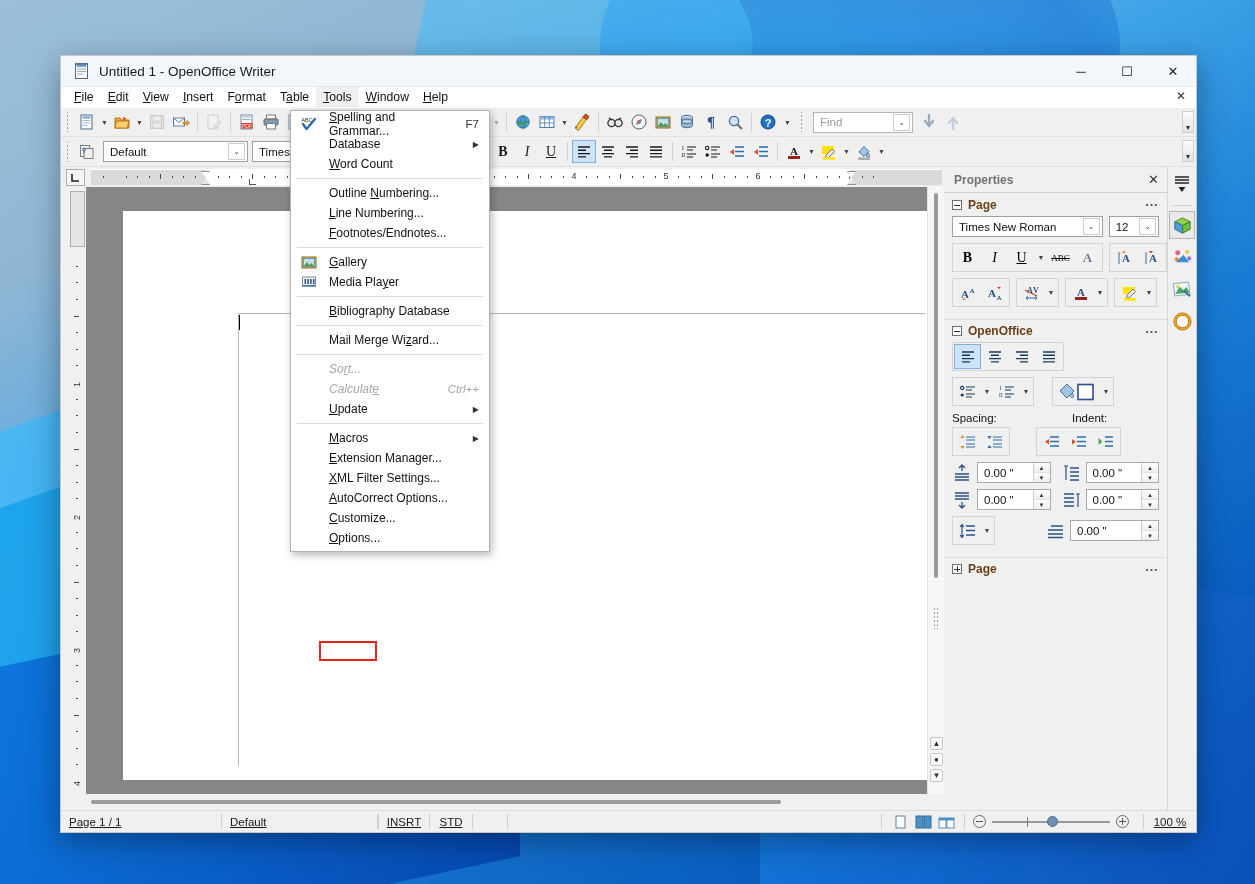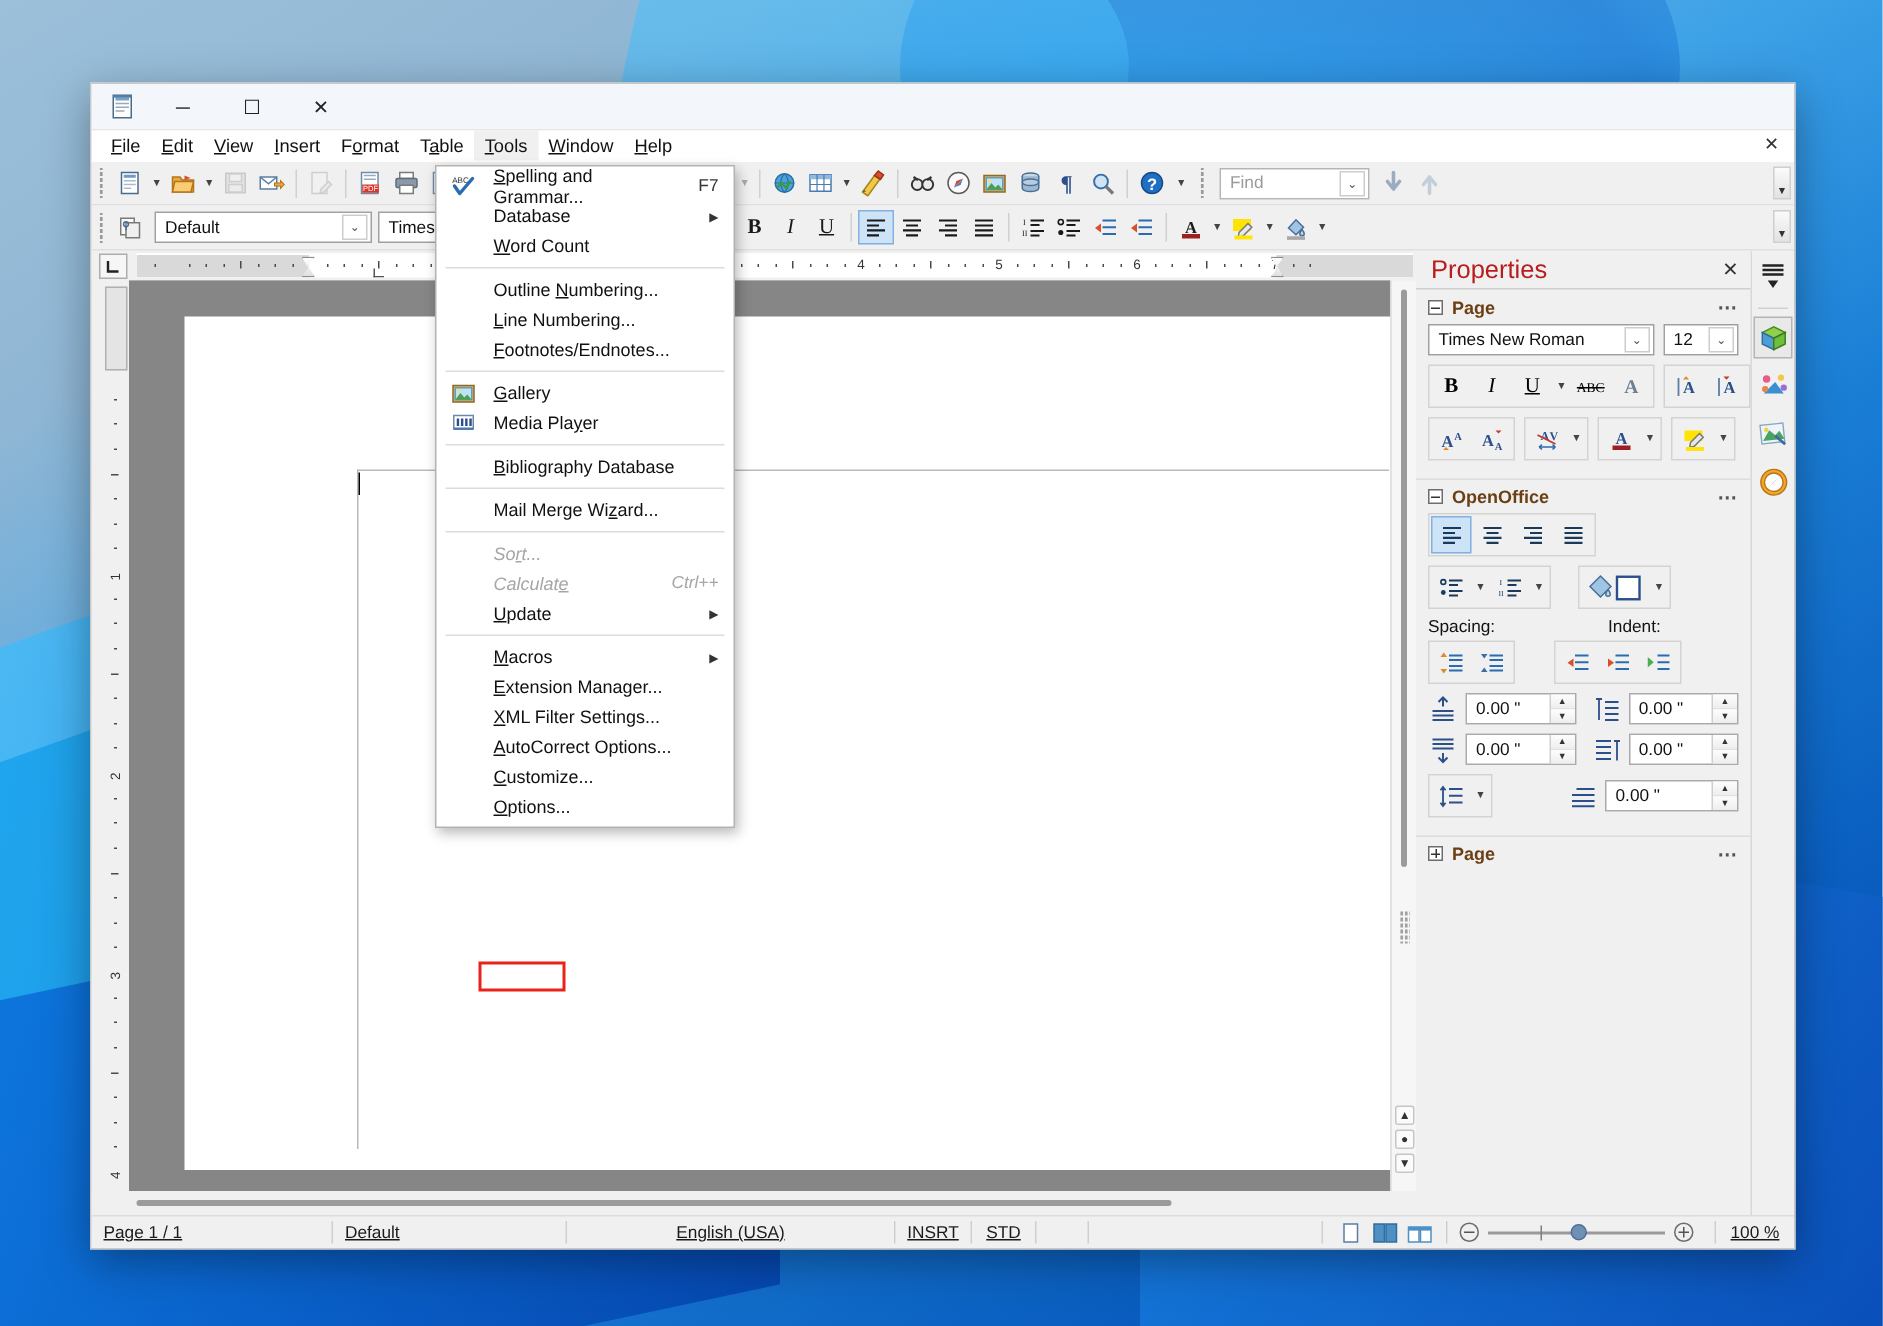--- a/index.html
+++ b/index.html
@@ -218,21 +218,21 @@
   #hscroll { flex:1; height:10px; margin:0 6px 0 30px; position:relative; }
   #hthumb { position:absolute; left:0; top:3px; width:690px; height:4px; background:#9b9b9b; border-radius:2px; }
 
   
   #sidebar { width:252px; flex:0 0 252px; background:#f0f0f0; display:flex; }
   #sb-panel { flex:1; display:flex; flex-direction:column; min-width:0; border-right:1px solid #d8d8d8; }
   #sb-header {
     height:26px; flex:0 0 26px; display:flex; align-items:center;
     padding:0 8px 0 10px; border-bottom:1px solid #cfcfcf; background:#f0f0f0;
   }
-  #sb-title { flex:1; font-size:17px; font-weight:normal; color:#b91c1c; }
+  #sb-title { flex:1; font-size:12px; font-weight:bold; color:#737373; }
   .deck-x { font-size:13px; color:#333; }
   .sb-section-head {
     height:23px; display:flex; align-items:center; padding:0 8px 0 8px;
     font-size:12px; font-weight:bold; color:#6b3f16;
   }
   .expander {
     width:10px; height:10px; border:1px solid #6d6d6d; background:#fff;
     margin-right:6px; position:relative; flex:0 0 10px;
   }
   .expander::before {
@@ -349,20 +349,21 @@
     <span class="title-icon">
       <svg viewBox="0 0 18 18" width="18" height="18">
         <rect x="2.5" y="1.5" width="12" height="15" fill="#fdfdfd" stroke="#4a6b8a"></rect>
         <rect x="4" y="3" width="9" height="2" fill="#7aa3c8"></rect>
         <rect x="4" y="6.5" width="9" height="1" fill="#9ab"></rect>
         <rect x="4" y="9" width="9" height="1" fill="#9ab"></rect>
         <rect x="4" y="11.5" width="6" height="1" fill="#9ab"></rect>
         <path d="M2.5 1.5 L14.5 1.5 L14.5 3.2 L2.5 3.2 Z" fill="#5580a8"></path>
       </svg>
     </span>
+    <span class="title-text">Untitled 1 - OpenOffice Writer</span>
     <div class="win-btns">
       <div class="win-btn">─</div>
       <div class="win-btn">☐</div>
       <div class="win-btn close">✕</div>
     </div>
   </div>
 
   <div id="menu-bar">
     <div class="menu-item"><u>F</u>ile</div>
     <div class="menu-item"><u>E</u>dit</div>
@@ -1252,21 +1253,20 @@
         </div>
       </div>
     </div>
   </div>
 
   <div id="status-bar">
     <div class="sb-cell" style="width:160px">Page 1 / 1</div>
     <div class="sb-div"></div>
     <div class="sb-cell" style="width:155px">Default</div>
     <div class="sb-div"></div>
-    <div class="sb-cell" style="width:218px;justify-content:center">English (USA)</div>
     <div class="sb-div"></div>
     <div class="sb-cell" style="width:50px;justify-content:center">INSRT</div>
     <div class="sb-div"></div>
     <div class="sb-cell" style="width:42px;justify-content:center">STD</div>
     <div class="sb-div"></div>
     <div class="sb-cell" style="width:34px"></div>
     <div class="sb-div"></div>
     <div class="sb-cell" style="flex:1"></div>
 
     <div class="sb-div"></div>

